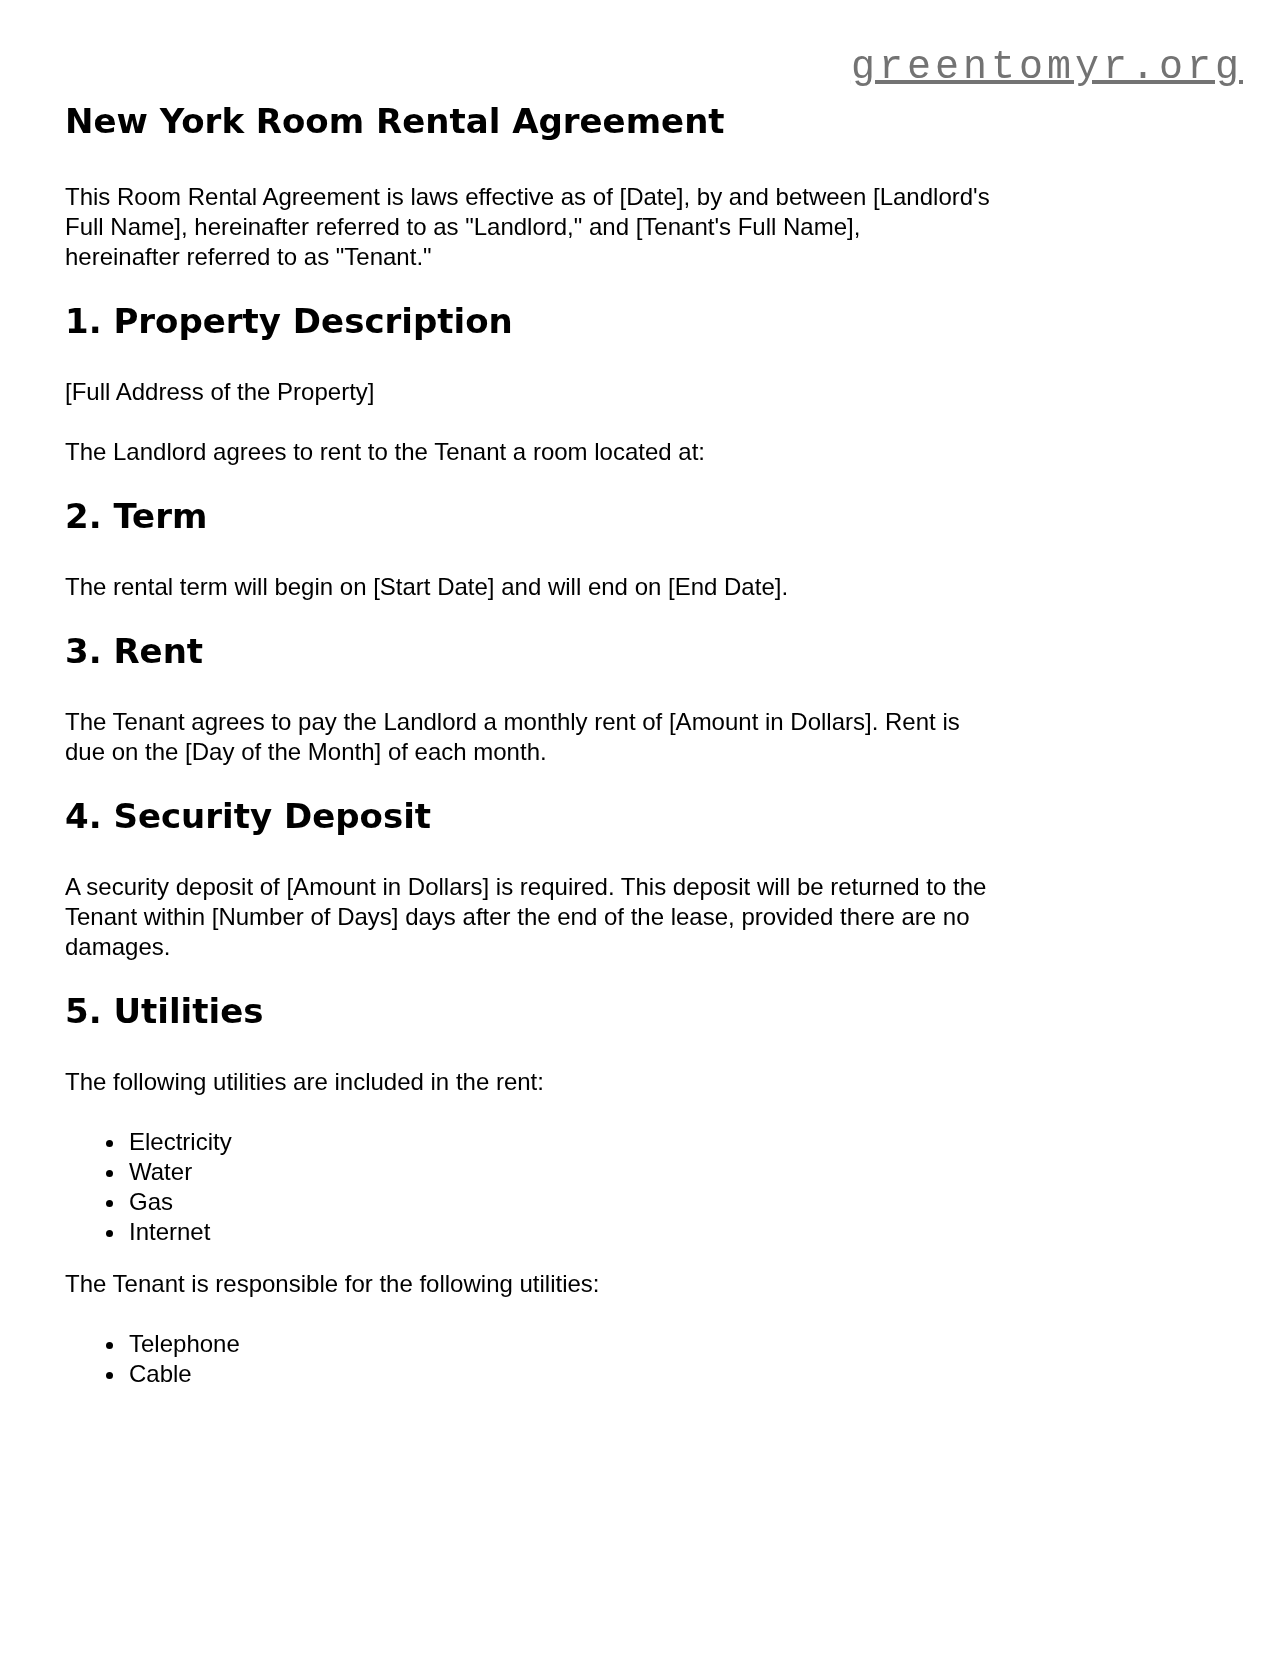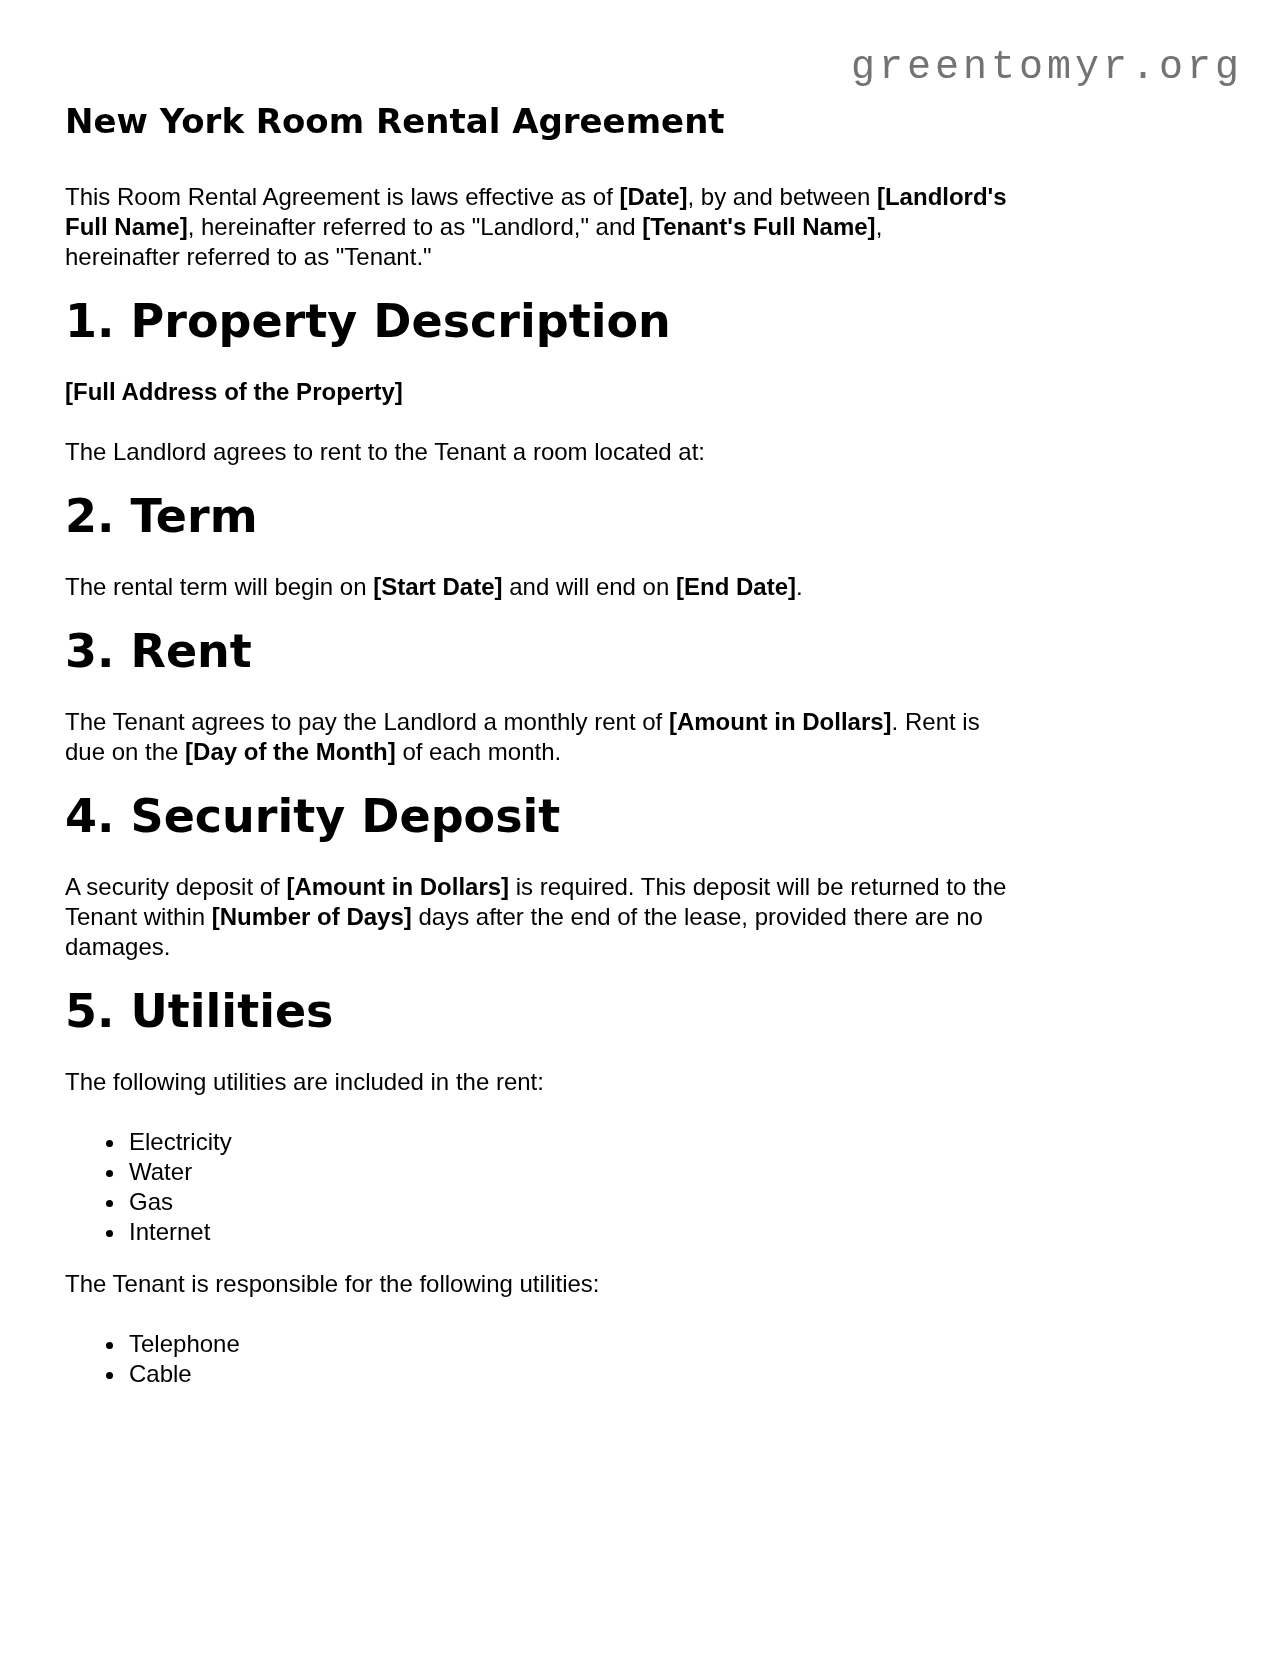--- a/index.html
+++ b/index.html
@@ -16,41 +16,42 @@
   }
   .watermark {
     font-family: "Liberation Mono", monospace;
     font-size: 40px;
     line-height: 48px;
     letter-spacing: 4px;
     color: #737373;
     text-align: right;
     margin: 0 -26px 0 0;
     white-space: nowrap;
+    text-decoration: underline;
   }
   h1.doc-title {
     font-family: "DejaVu Sans", sans-serif;
     font-weight: 700;
     font-size: 34px;
     line-height: 53px;
     margin: 3px 0 34px 0;
   }
   h2.section-heading {
     font-family: "DejaVu Sans", sans-serif;
     font-weight: 700;
-    font-size: 46px;
+    font-size: 34px;
     line-height: 39px;
     margin: 30px 0 36px 0;
   }
   p.body-text {
     font-size: 24px;
     line-height: 30px;
     margin: 0 0 30px 0;
   }
-  .b { font-weight: 700; }
+  .b { font-weight: 400; }
   ul.bullet-list {
     margin: 24px 0 22px 0;
     padding: 0 0 0 62px;
     font-size: 24px;
   }
   ul.bullet-list li {
     line-height: 30px;
     padding-left: 2px;
   }
 </style>

